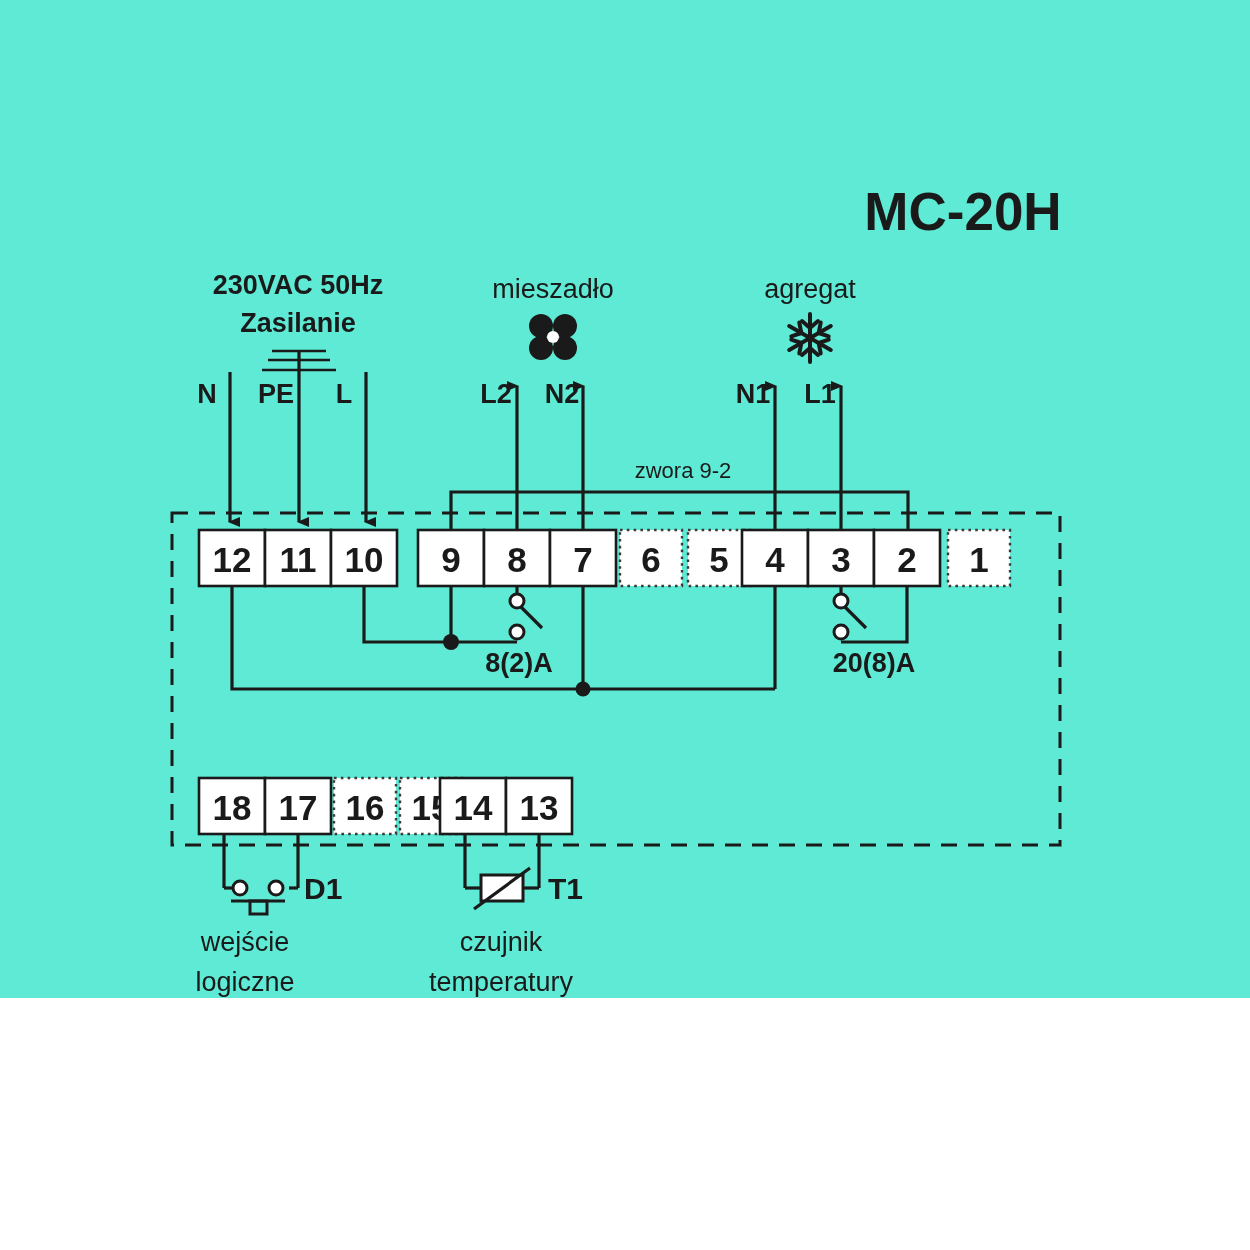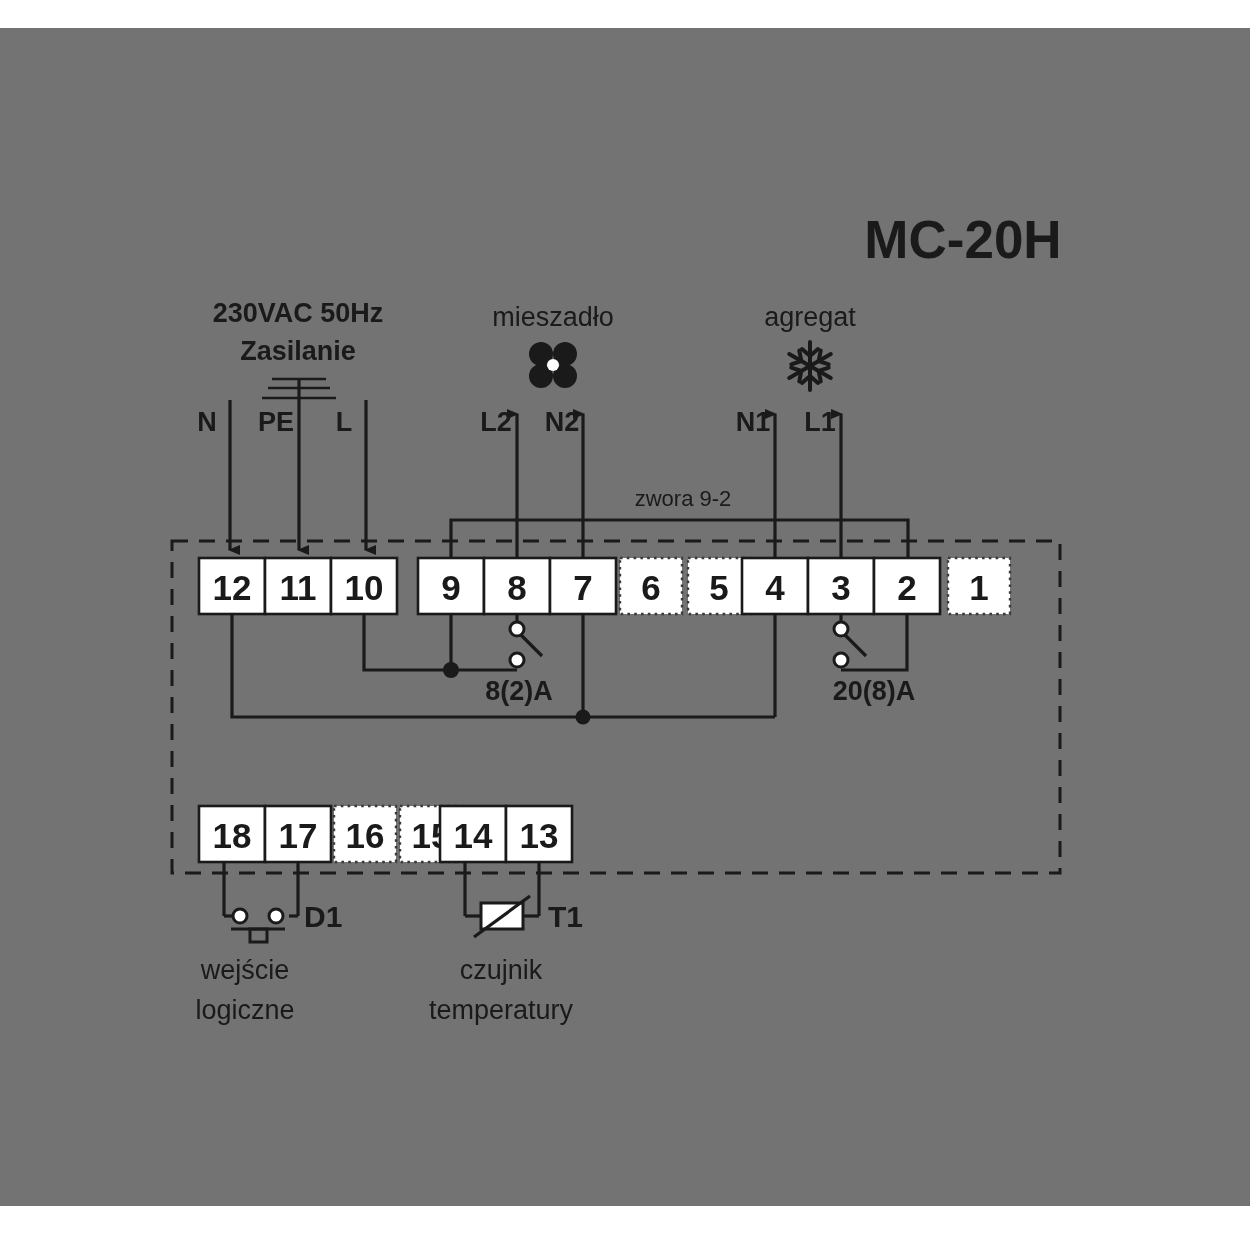--- a/index.html
+++ b/index.html
@@ -1,21 +1,21 @@
 <!DOCTYPE html>
 <html><head>
 <meta charset="utf-8">
 <style>
   html,body{margin:0;padding:0;background:#ffffff;}
   body{
     width:1250px;height:1250px;overflow:hidden;
     font-family:"Liberation Sans", sans-serif;
     color:#1a1a1a;
   }
-  #stage{position:relative;width:1250px;height:1178px;background:#737373;margin-top:28px;}
+  #stage{position:relative;width:1250px;height:998px;background:#5eead4;}
   svg{display:block;}
   .ln{stroke:#1a1a1a;stroke-width:3.2;fill:none;stroke-linecap:butt;}
   .ln-thin{stroke:#1a1a1a;stroke-width:2.6;fill:none;}
   .enclosure{stroke:#1a1a1a;stroke-width:3;fill:none;stroke-dasharray:16 11;}
   .term-box{fill:#ffffff;stroke:#1a1a1a;stroke-width:2.6;}
   .term-box-dotted{fill:#ffffff;stroke:#3a3a3a;stroke-width:2.4;stroke-dasharray:2.6 4.2;}
   .dot{fill:#1a1a1a;}
   .circ{fill:#ffffff;stroke:#1a1a1a;stroke-width:3;}
   .txt{fill:#1a1a1a;font-family:"Liberation Sans", sans-serif;}
   .term-num{font-size:35px;font-weight:bold;text-anchor:middle;dominant-baseline:central;}

